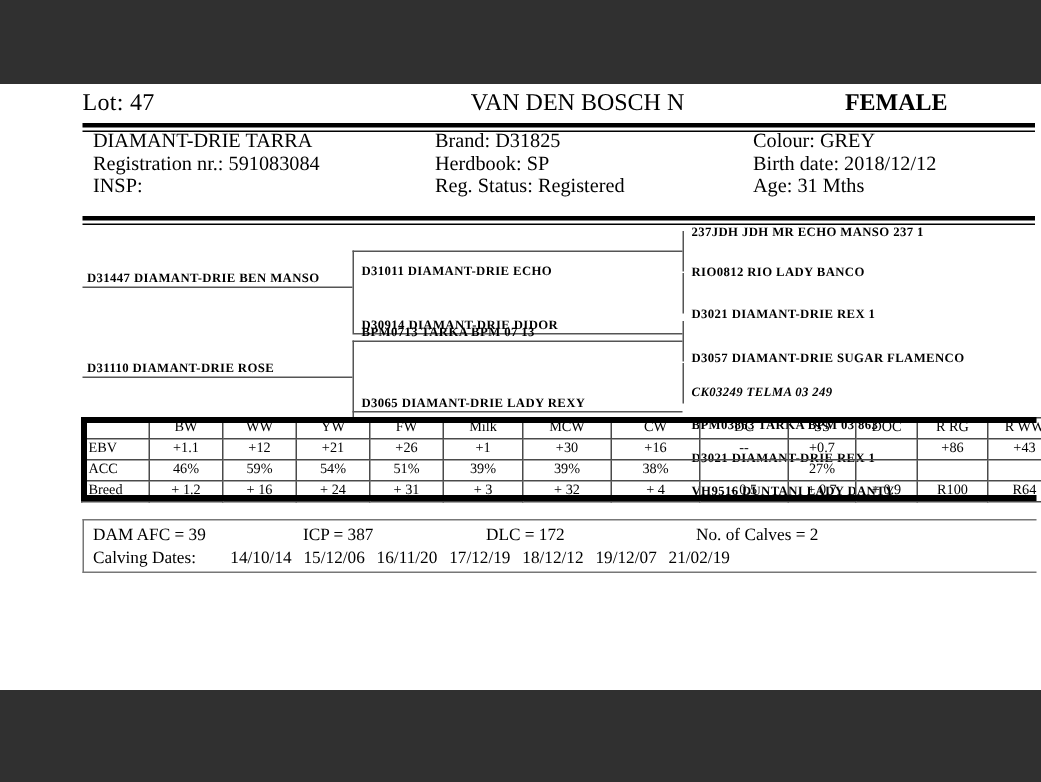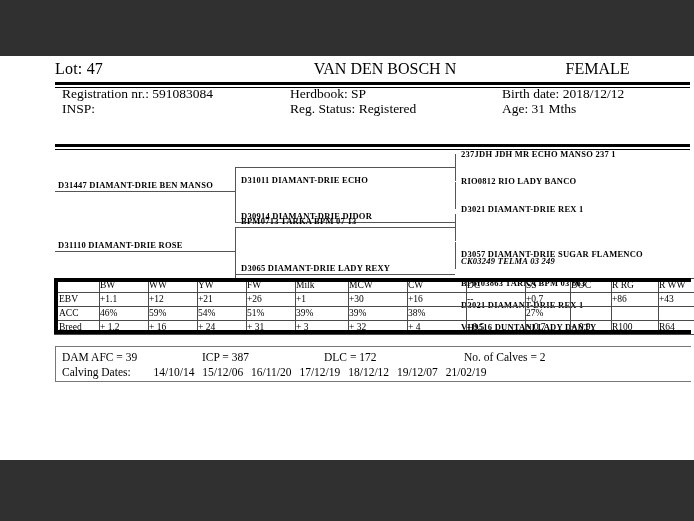--- a/index.html
+++ b/index.html
@@ -43,21 +43,21 @@
     position: absolute;
     left: 55px;
     top: 4px;
     width: 635px;
     height: 22px;
     display: flex;
     align-items: flex-start;
   }
   .title-lot   { width: 210px; font-size: 16px; letter-spacing: .2px; }
   .title-name  { width: 240px; text-align: center; font-size: 16px; }
-  .title-sex   { flex: 1; text-align: center; font-size: 16px; }
+  .title-sex   { flex: 1; text-align: center; font-size: 16px; font-weight: bold; }
 
   .rule-double {
     position: absolute;
     left: 55px;
     width: 635px;
     border-top: 3px solid #000;
     border-bottom: 1px solid #000;
     height: 2px;
   }
   .rule-head { top: 26px; }
@@ -114,21 +114,21 @@
     border-collapse: collapse;
     width: 637px;
     table-layout: fixed;
     font-size: 9.5px;
     font-family: "Liberation Serif", "DejaVu Serif", serif;
   }
   table.ebv td {
     border: 1px solid #4a4a4a;
     height: 13px;
     line-height: 13px;
-    text-align: left;
+    text-align: center;
     padding: 0;
     overflow: hidden;
     white-space: nowrap;
   }
   table.ebv td.rowlab {
     text-align: left;
     padding-left: 4px;
   }
   .ebv-frame {
     position: absolute;
@@ -187,20 +187,25 @@
 
     <div class="title-row">
       <div class="title-lot">Lot:  47</div>
       <div class="title-name">VAN DEN BOSCH N</div>
       <div class="title-sex">FEMALE</div>
     </div>
     <div class="rule-double rule-head"></div>
 
     <div class="info">
       <div class="info-line">
+        <div class="info-c1">DIAMANT-DRIE TARRA</div>
+        <div class="info-c2">Brand:  D31825</div>
+        <div class="info-c3">Colour:  GREY</div>
+      </div>
+      <div class="info-line">
         <div class="info-c1">Registration nr.: 591083084</div>
         <div class="info-c2">Herdbook: SP</div>
         <div class="info-c3">Birth date:  2018/12/12</div>
       </div>
       <div class="info-line">
         <div class="info-c1">INSP:</div>
         <div class="info-c2">Reg. Status: Registered</div>
         <div class="info-c3">Age: 31 Mths</div>
       </div>
       <div class="info-line">
@@ -238,21 +243,21 @@
       <div class="ped-line ped-h" style="left:180px; top:75px; width:220px;"></div>
 
       <div class="ped-line ped-v" style="left:400px; top:2px;   height:27px;"></div>
       <div class="ped-line ped-v" style="left:400px; top:30px;  height:27px;"></div>
       <div class="ped-line ped-v" style="left:400px; top:62px;  height:27px;"></div>
       <div class="ped-line ped-v" style="left:400px; top:90px;  height:27px;"></div>
 
       <div class="ped-name" style="left:406px; top:-3px;">237JDH JDH MR ECHO MANSO 237 1</div>
       <div class="ped-name" style="left:406px; top:24px;">RIO0812 RIO LADY BANCO</div>
       <div class="ped-name" style="left:406px; top:52px;">D3021 DIAMANT-DRIE REX 1</div>
-      <div class="ped-name" style="left:406px; top:97px;font-family:Liberation Serif, serif;">D3057 DIAMANT-DRIE SUGAR FLAMENCO</div>
+      <div class="ped-name" style="left:406px; top:81px;font-family:Liberation Serif, serif;">D3057 DIAMANT-DRIE SUGAR FLAMENCO</div>
       <div class="ped-name" style="left:406px; top:104px;font-style:italic;">CK03249 TELMA 03 249</div>
       <div class="ped-name" style="left:406px; top:126px;">BPM03863 TARKA BPM 03 863</div>
       <div class="ped-name" style="left:406px; top:148px;">D3021 DIAMANT-DRIE REX 1</div>
       <div class="ped-name" style="left:406px; top:170px;">VH9516 DUNTANI LADY DANTY</div>
     </div>
 
     <div class="ebv-wrap">
       <table class="ebv">
         <tbody>
           <tr>

